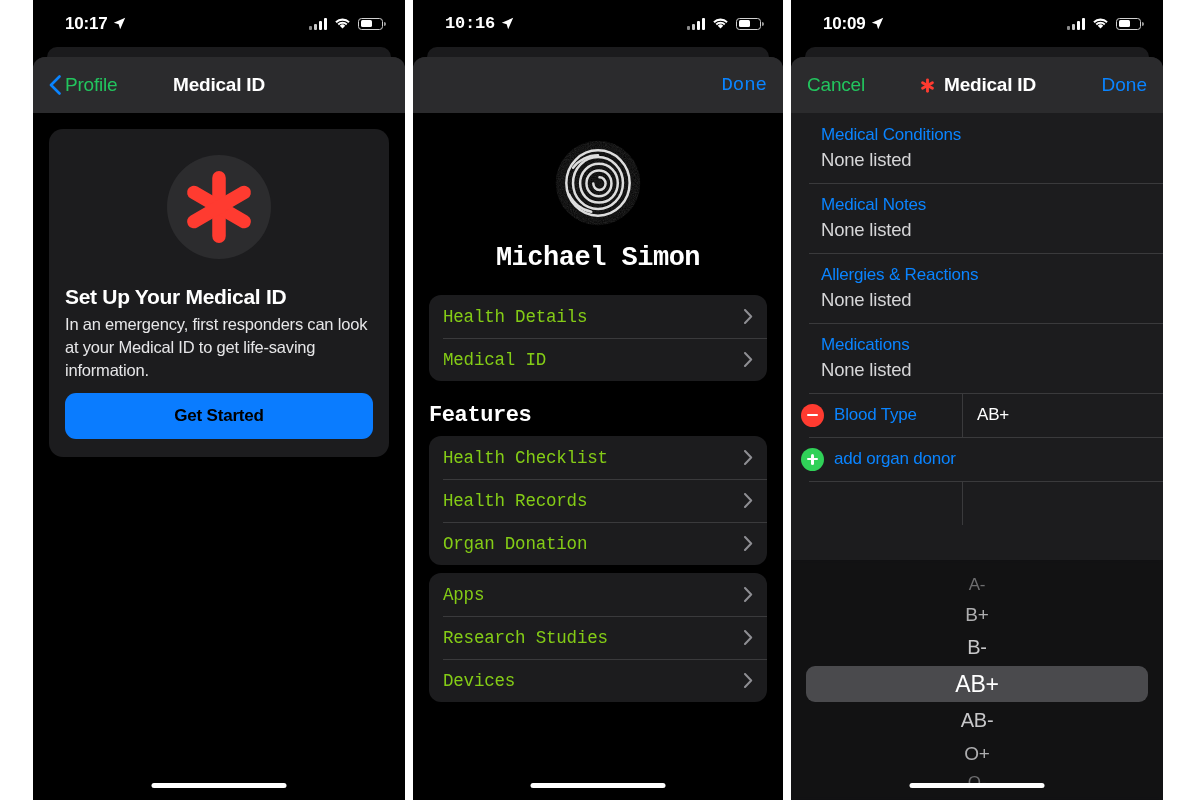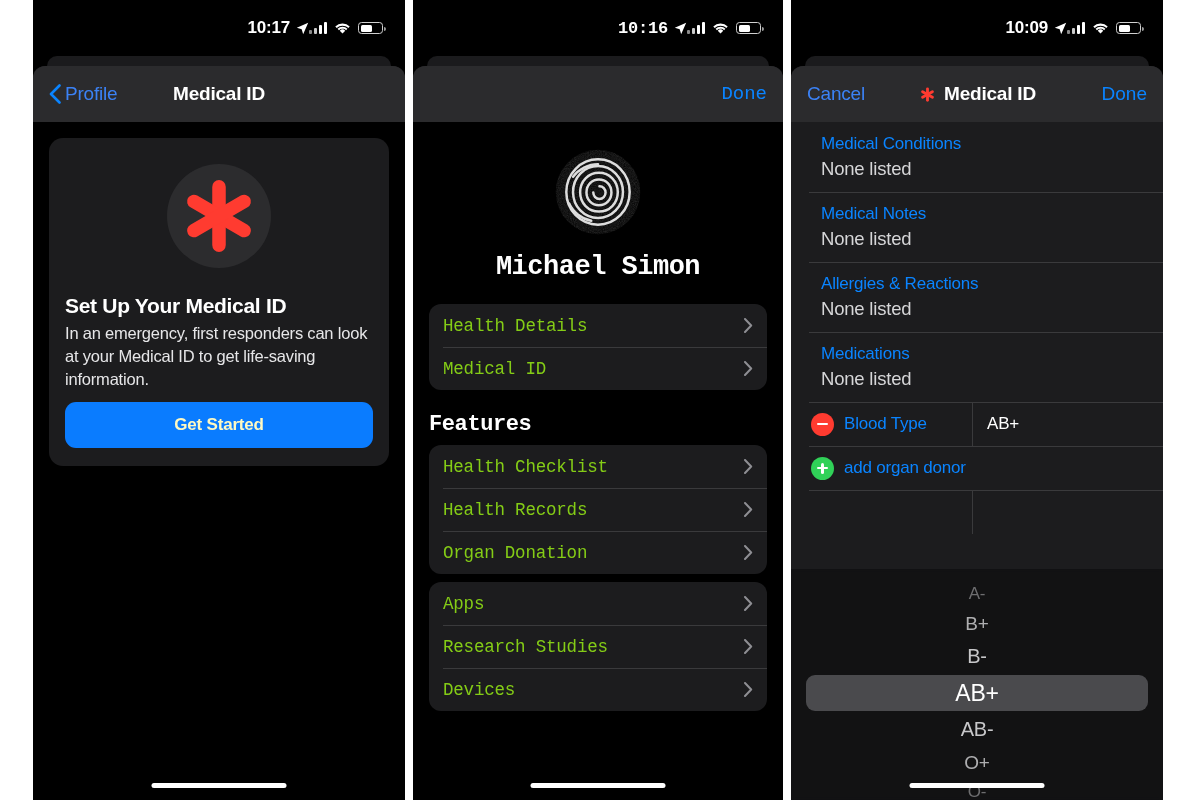--- a/index.html
+++ b/index.html
@@ -23,26 +23,26 @@
     background: #000000;
     overflow: hidden;
   }
   #phone1 { left: 33px;  width: 372px; }
   #phone2 { left: 413px; width: 370px; font-family: Liberation Mono, monospace; }
   #phone3 { left: 791px; width: 372px; }
 
   
   .statusbar {
     position: relative;
-    height: 56px;
+    height: 47px;
     background: #000;
     display: flex;
     align-items: center;
-    justify-content: flex-end;
-    padding: 0 22px 0 8px;
+    justify-content: space-between;
+    padding: 0 22px 0 32px;
     box-sizing: border-box;
   }
   .sb-left {
     display: flex; align-items: center; gap: 6px;
     color: #fff; font-size: 17px; font-weight: bold;
     letter-spacing: -0.2px;
   }
   .loc-arrow { width: 13px; height: 13px; display:block; }
   .sb-right { display: flex; align-items: center; gap: 7px; }
   .bars { display: flex; align-items: flex-end; gap: 2px; height: 12px; }
@@ -79,21 +79,21 @@
     position: relative;
     height: 56px;
     background: #2b2b2d;
     display: flex; align-items: center;
     padding: 0 16px;
     box-sizing: border-box;
     border-radius: 12px 12px 0 0;
   }
   .nav-left { display:flex; align-items:center; gap: 4px; cursor: default; }
   .chev-back { width: 12px; height: 20px; display:block; }
-  .nav-link { color: #3b82f6; font-size: 19px; letter-spacing: -0.2px; }
+  .nav-link { color: #22c55e; font-size: 19px; letter-spacing: -0.2px; }
   .nav-title {
     position: absolute; left: 0; right: 0; text-align: center;
     color: #fff; font-size: 19px; font-weight: bold; letter-spacing: -0.2px;
     pointer-events: none;
     display: flex; align-items: center; justify-content: center; gap: 7px;
   }
   .nav-right { margin-left: auto; color: #0a84ff; font-size: 19px; }
 
   
   .asterisk { position: relative; display: inline-block; }
@@ -115,21 +115,21 @@
   .setup-title {
     color: #fff; font-size: 21px; font-weight: bold;
     letter-spacing: -0.3px; margin: 0 0 4px 0;
   }
   .setup-desc {
     color: #e6e6e8; font-size: 16.5px; line-height: 1.38;
     letter-spacing: -0.2px; margin: 0 0 12px 0;
   }
   .btn-primary {
     display: block; width: 100%;
-    background: #0a7cff; color: #fef9c3;
+    background: #0a7cff; color: #000000;
     border: none; border-radius: 11px;
     height: 46px; font-size: 17px; font-weight: bold;
     letter-spacing: -0.2px;
     font-family: inherit; cursor: pointer;
   }
 
   
   .p2-body { background: #000; padding: 0 16px; box-sizing: border-box; height: 692px; }
   .avatar-wrap { padding: 22px 0 0; text-align: center; }
   .avatar {
@@ -176,21 +176,21 @@
   }
   .mi-field + .mi-field:before {
     content:""; position:absolute; left:18px; right:0; top:0;
     height:1px; background:#3a3a3c;
   }
   .mi-key { color: #0a84ff; font-size: 17px; letter-spacing: -0.2px; margin-bottom: 4px; }
   .mi-val { color: #d6d6d8; font-size: 18.5px; letter-spacing: -0.2px; }
 
   .edit-row {
     display: flex; align-items: center;
-    height: 44px; padding-left: 20px;
+    height: 44px; padding-left: 10px;
     position: relative;
   }
   .edit-row:before {
     content:""; position:absolute; left:18px; right:0; top:0;
     height:1px; background:#3a3a3c;
   }
   .circ {
     width: 23px; height: 23px; border-radius: 50%;
     display:flex; align-items:center; justify-content:center;
     flex: 0 0 auto; margin-right: 10px; cursor: pointer;

